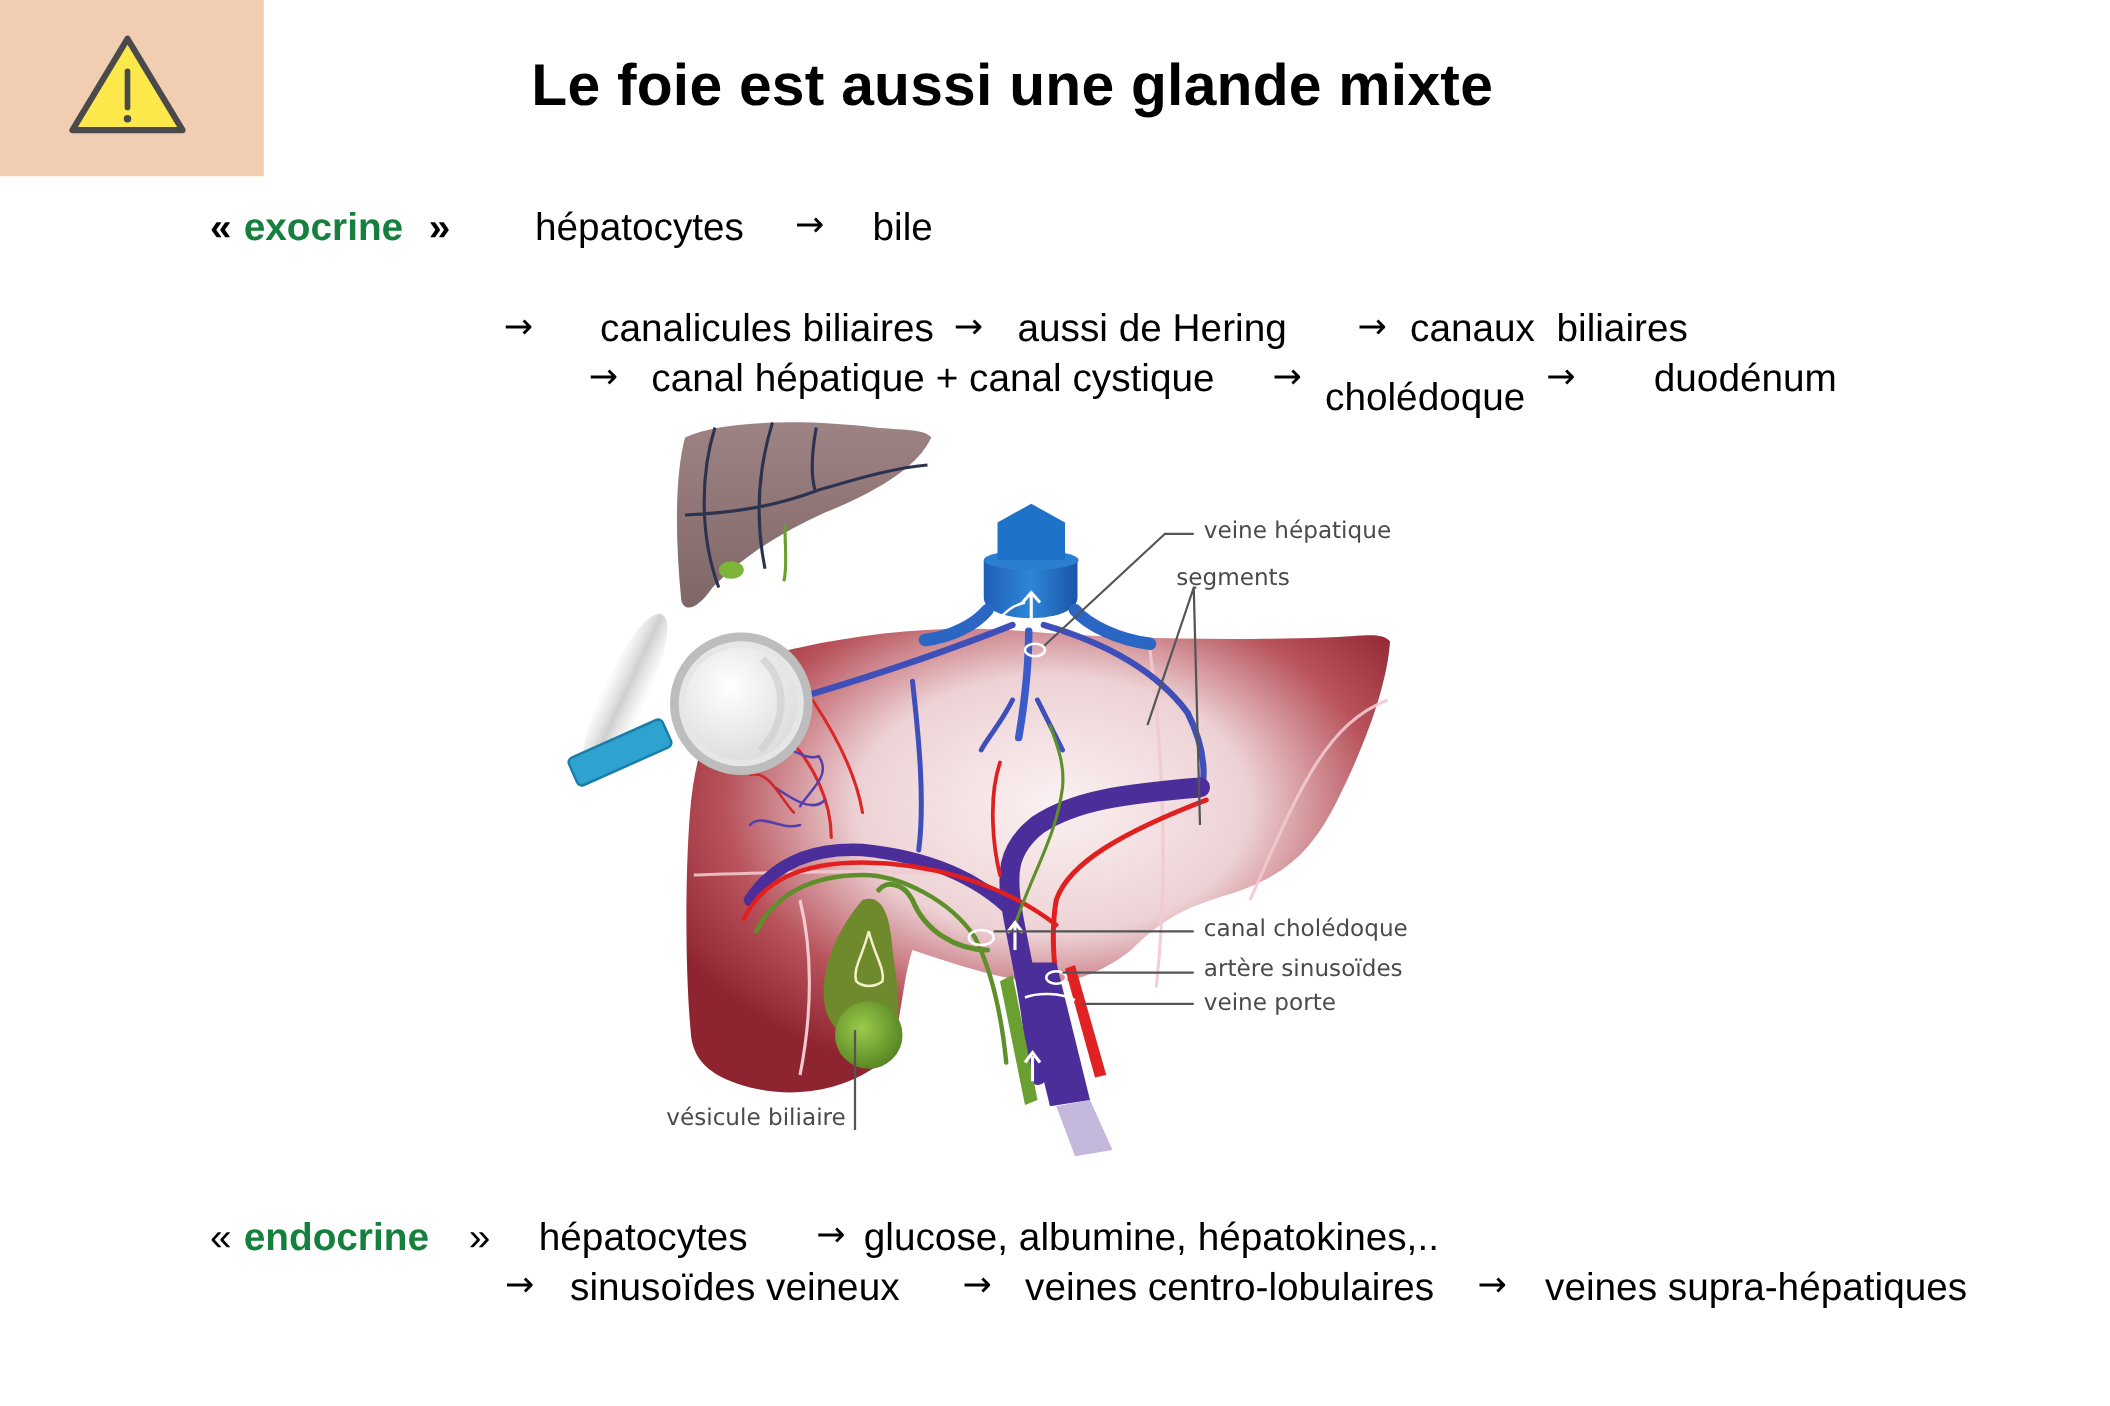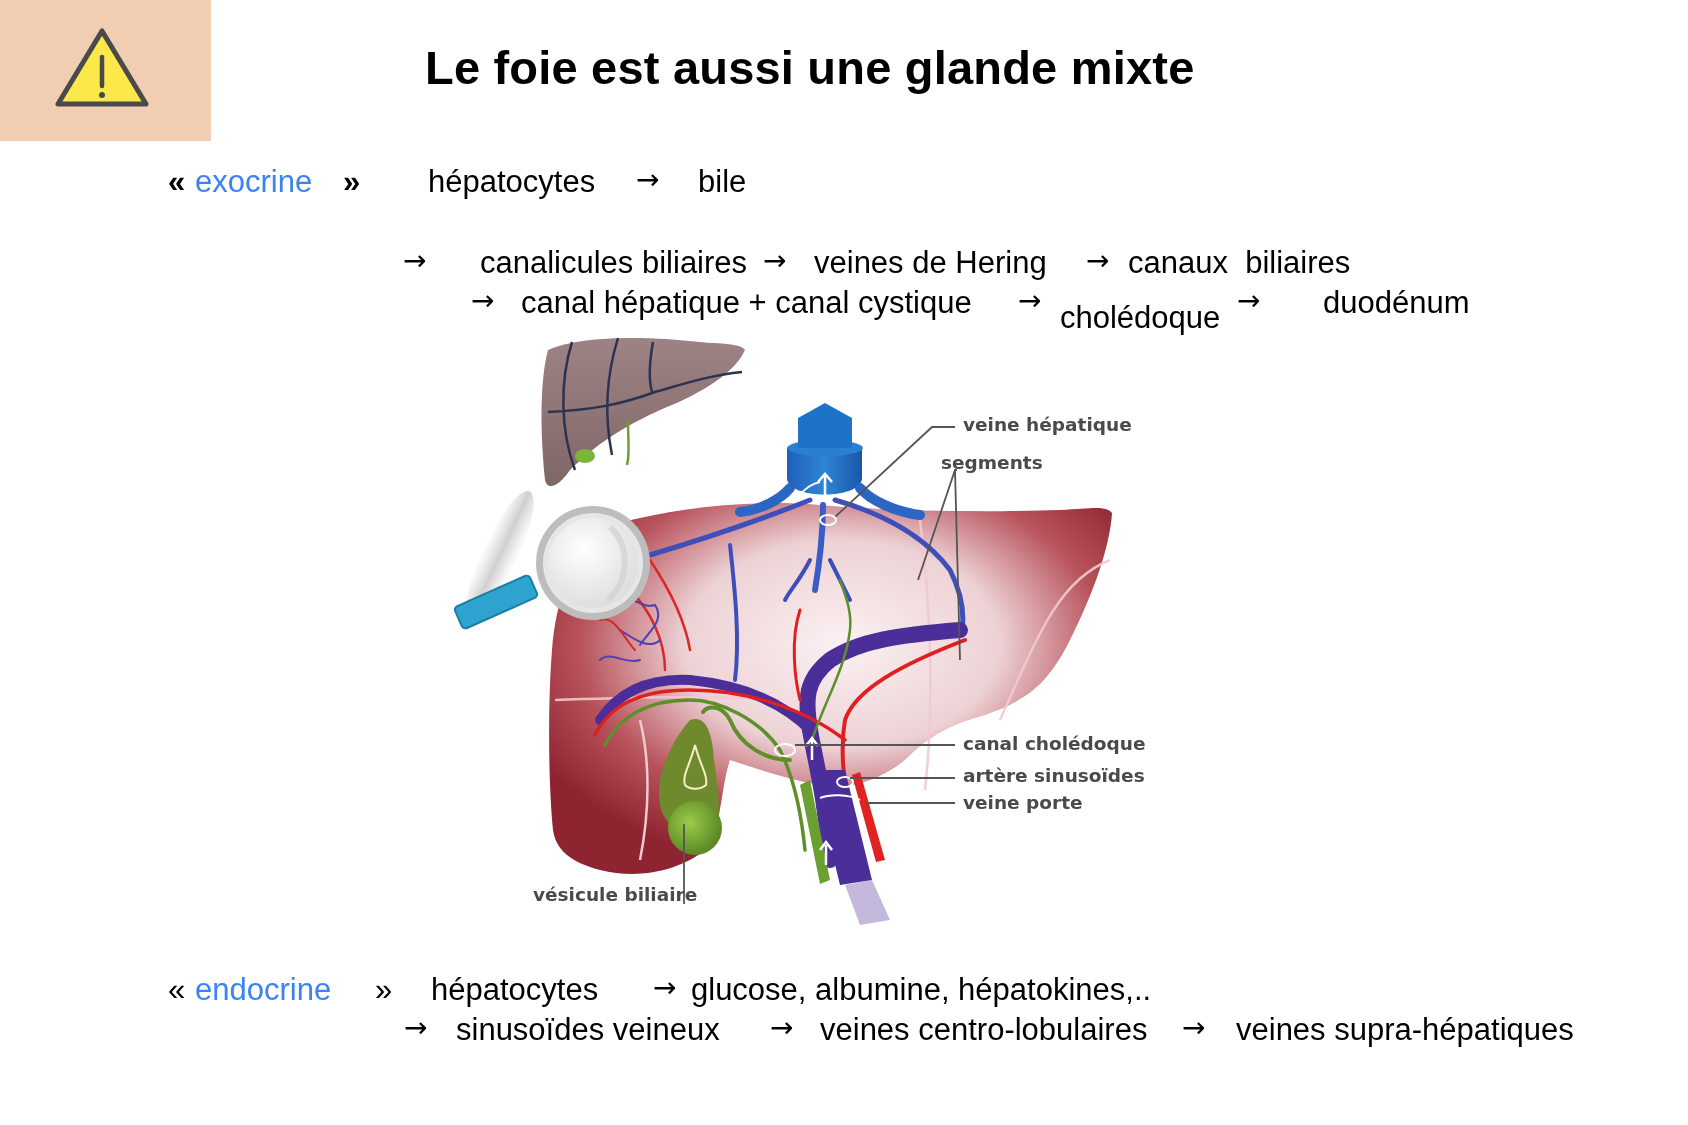--- a/index.html
+++ b/index.html
@@ -3,24 +3,24 @@
 <meta charset="utf-8">
 <style>
   html, body { margin:0; padding:0; background:#ffffff; }
   body { width:1688px; height:1125px; position:relative; overflow:hidden;
          font-family:"Liberation Sans", sans-serif; color:#000; }
   .abs { position:absolute; white-space:nowrap; }
   .warn-box { position:absolute; left:0; top:0; width:211px; height:141px; background:#F1CDB1; }
   .warn-box svg { position:absolute; left:0; top:0; }
   .title { left:425px; top:40px; font-size:47px; font-weight:bold; letter-spacing:0.2px; }
   .txt { font-size:31px; line-height:1; }
-  .red { color:#3b82f6; font-weight:normal; }
+  .red { color:#15803d; font-weight:bold; }
   .bold { font-weight:bold; }
   .arrow { display:inline-block; font-family:"DejaVu Sans", sans-serif; font-size:28px; }
-  .lbl { font-family:"DejaVu Sans", sans-serif; font-size:18.5px; color:#4a4a4a;font-weight:bold; }
+  .lbl { font-family:"DejaVu Sans", sans-serif; font-size:18.5px; color:#4a4a4a; }
   .figure { position:absolute; left:0; top:0; }
 </style>
 </head>
 <body>
 
 <div class="warn-box">
   <svg width="211" height="141" viewBox="0 0 211 141">
     <polygon points="102,31 58,104 146,104" fill="#FCE84B" stroke="#4A4A4A" stroke-width="5" stroke-linejoin="round"></polygon>
     <line x1="102" y1="57" x2="102" y2="86" stroke="#4A4A4A" stroke-width="4.5" stroke-linecap="round"></line>
     <circle cx="102" cy="95" r="3" fill="#4A4A4A"></circle>
@@ -33,21 +33,21 @@
   <span class="abs txt bold" style="left:168px; top:166px;">«</span>
   <span class="abs txt red" style="left:195px; top:166px;">exocrine</span>
   <span class="abs txt bold" style="left:343px; top:166px;">»</span>
   <span class="abs txt" style="left:428px; top:166px;">hépatocytes</span>
   <span class="abs txt arrow" style="left:636px; top:166px;">→</span>
   <span class="abs txt" style="left:698px; top:166px;">bile</span>
 
   <span class="abs txt arrow" style="left:403px; top:247px;">→</span>
   <span class="abs txt" style="left:456px; top:247px;margin-left:24px;">canalicules biliaires</span>
   <span class="abs txt arrow" style="left:763px; top:247px;">→</span>
-  <span class="abs txt" style="left:814px; top:247px;">veines de Hering</span>
+  <span class="abs txt" style="left:814px; top:247px;">aussi de Hering</span>
   <span class="abs txt arrow" style="left:1086px; top:247px;">→</span>
   <span class="abs txt" style="left:1128px; top:247px; white-space:pre;">canaux  biliaires</span>
 
   <span class="abs txt arrow" style="left:471px; top:287px;">→</span>
   <span class="abs txt" style="left:521px; top:287px;">canal hépatique + canal cystique</span>
   <span class="abs txt arrow" style="left:1018px; top:287px;">→</span>
   <span class="abs txt" style="left:1060px; top:302px;">cholédoque</span>
   <span class="abs txt arrow" style="left:1237px; top:287px;">→</span>
   <span class="abs txt" style="left:1283px; top:287px;margin-left:40px;">duodénum</span>
 </div>

